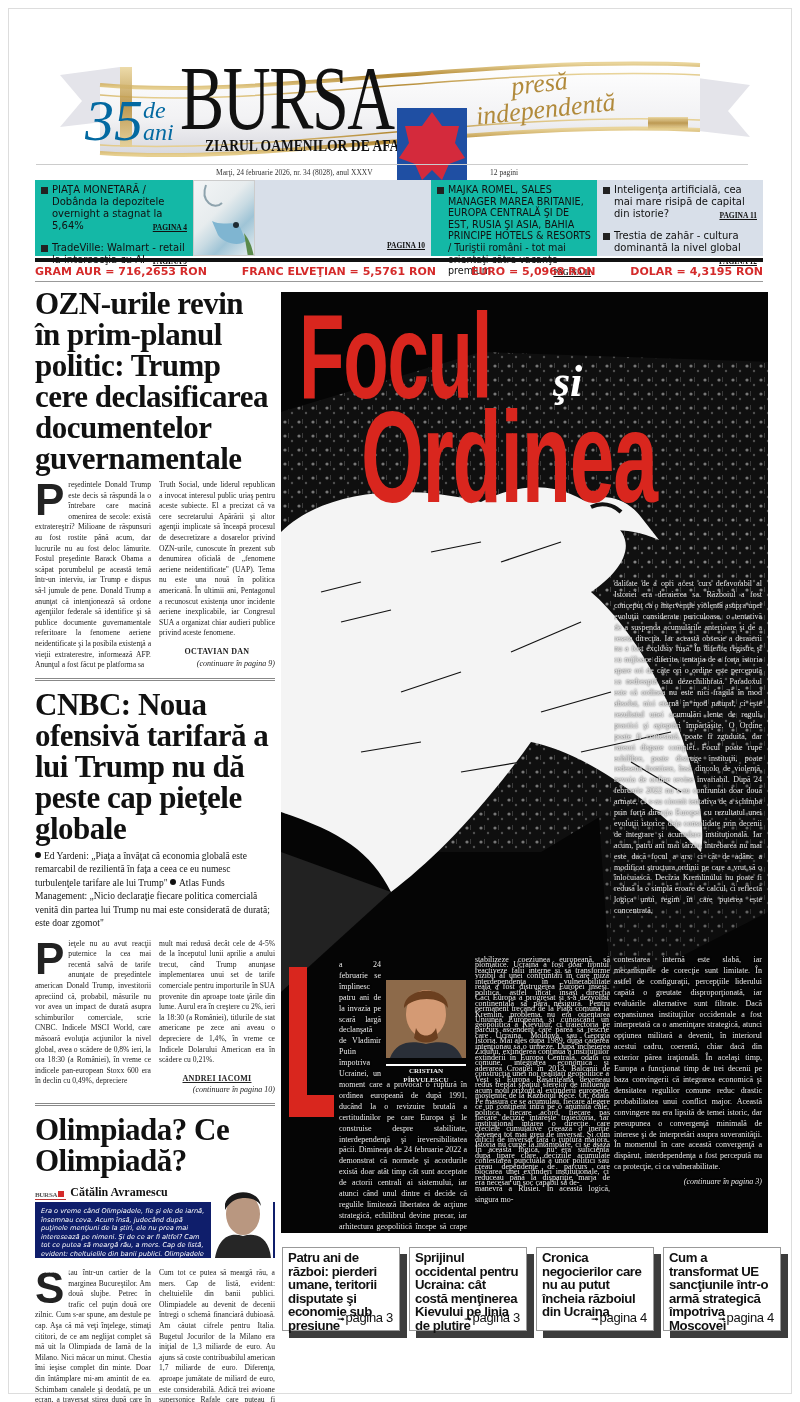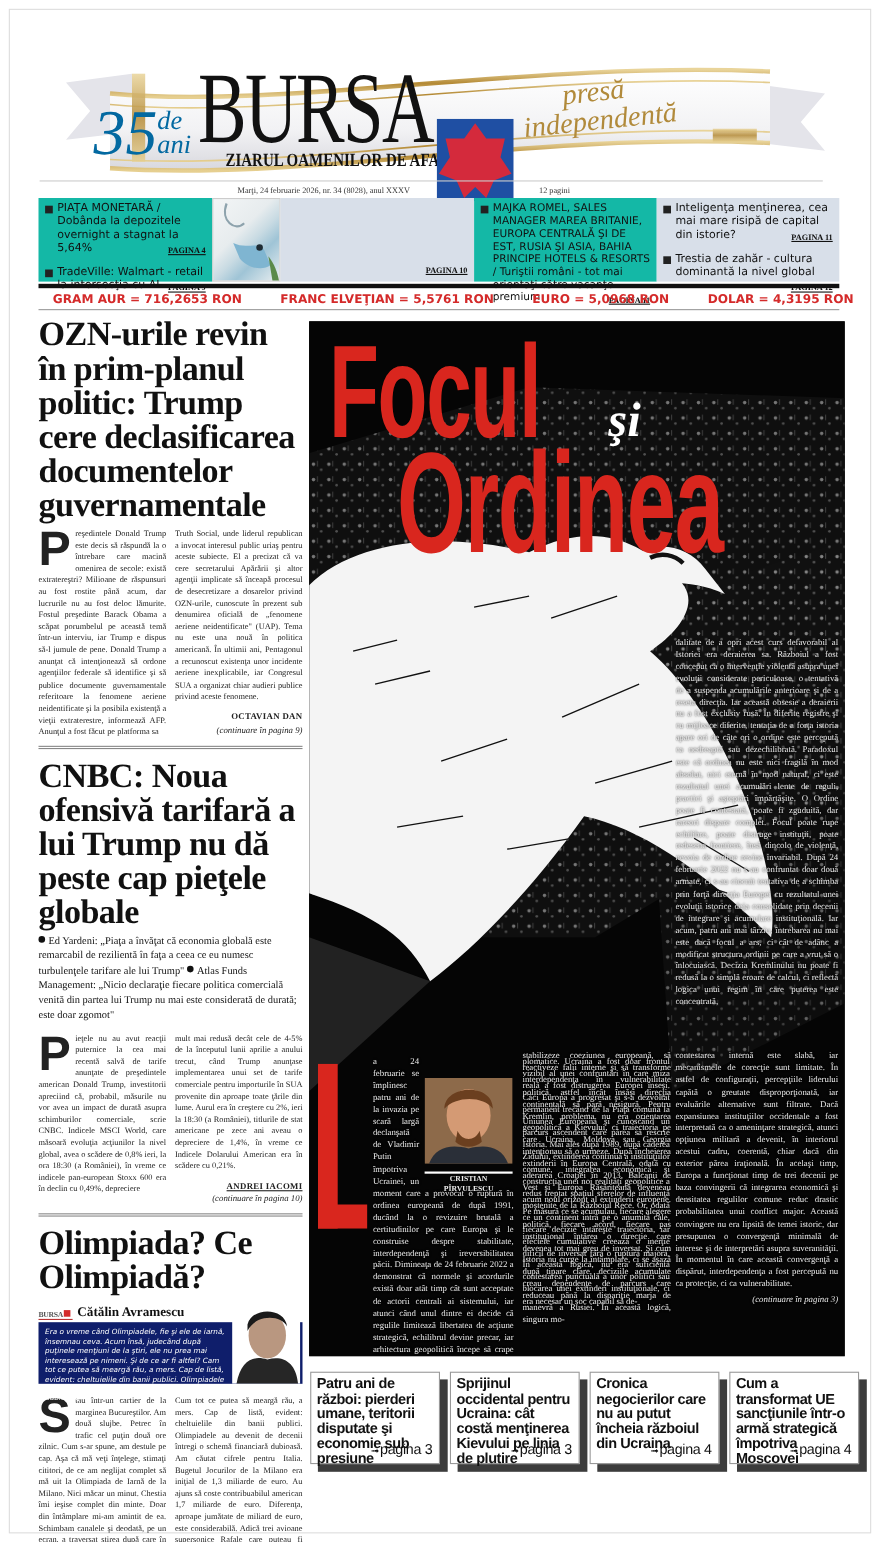--- a/index.html
+++ b/index.html
@@ -25,30 +25,30 @@
 
 .teasers{position:absolute;left:35px;top:180px;width:728px;height:76px;display:flex}
 .tz{font-family:"DejaVu Sans",sans-serif;font-size:10px;line-height:12px;padding:4px 6px;position:relative}
 .tz.beige{background:#14b8a6}
 .tz.blue{background:#d8dfe9}
 .tz .item{display:flex;margin-bottom:8px}
 .tz .bullet{width:7px;height:7px;background:#222;margin:3px 4px 0 0;flex:none}
 .tz .pg{font-family:"Liberation Serif",serif;font-weight:bold;font-size:7.5px;text-decoration:underline;float:right;margin-top:2px}
 .tz-img{width:62px;background:linear-gradient(135deg,#f3f5f6 0%,#e7ecee 40%,#c9dbe3 55%,#9fc4d6 70%,#e9eef0 100%);position:relative;overflow:hidden;border:1px solid #ccc}
 .thick-rule{position:absolute;left:35px;top:258px;width:728px;height:4px;background:#111}
-.rates{position:absolute;left:48px;top:263px;width:728px;height:17px;display:flex;justify-content:space-between;font-family:"DejaVu Sans",sans-serif;font-weight:bold;color:#d42a2a;font-size:11px;line-height:17px}
+.rates{position:absolute;left:35px;top:263px;width:728px;height:17px;display:flex;justify-content:space-between;font-family:"DejaVu Sans",sans-serif;font-weight:bold;color:#d42a2a;font-size:11px;line-height:17px}
 .rates-rule{position:absolute;left:35px;top:281px;width:728px;height:1px;background:#999}
 
 
 .left{position:absolute;left:35px;top:288px;width:240px}
 .headline{font-family:"Liberation Serif",serif;font-size:31px;line-height:31px;letter-spacing:-0.5px;color:#111}
 .cols{display:flex;gap:8px;font-size:7.6px;line-height:10.6px;text-align:justify;color:#222}
 .cols > div{flex:1}
 .dropcap{float:left;font-family:"Liberation Sans",sans-serif;font-weight:bold;font-size:44px;line-height:38px;margin:1px 4px 0 0}
-.byline{text-align:right;font-weight:bold;font-size:8px;margin-top:8px;letter-spacing:0.3px}
+.byline{text-align:center;font-weight:bold;font-size:8px;margin-top:8px;letter-spacing:0.3px}
 .contd{text-align:right;font-style:italic;font-size:8px;margin-top:1px}
 .sep{height:3px;border-top:1px solid #888;border-bottom:1px solid #888;margin:7px 0 8px 0}
 .sub{font-size:9.5px;line-height:13.5px;margin:6px 0 8px 0}
 .sub .dot{display:inline-block;width:6px;height:6px;border-radius:50%;background:#111;margin:0 3px 1px 0}
 .author-row{display:flex;align-items:flex-end;gap:4px;margin-top:6px;height:18px}
 .mini-logo{font-size:7px;color:#555;font-weight:bold;letter-spacing:-0.3px;border-bottom:1px solid #b33;padding-right:2px}
 .mini-logo .sq{display:inline-block;width:6px;height:6px;background:#d42a2a;margin-left:1px}
 .author-name{font-family:"Liberation Serif",serif;font-weight:bold;font-size:12px}
 .quote-box{position:relative;background:#0f1e6b;color:#fff;font-family:"DejaVu Sans",sans-serif;font-style:italic;font-size:6.6px;line-height:8.5px;padding:5px 70px 5px 6px;height:56px;margin-top:2px}
 .quote-photo{position:absolute;right:2px;bottom:0;width:62px;height:72px}
@@ -144,21 +144,21 @@
   </div>
   <div class="tz beige" style="width:166px;font-size:9.6px;line-height:11.6px">
     <div class="item">
         <span class="bullet"></span>
         <div><span>MAJKA ROMEL, SALES MANAGER MAREA BRITANIE, EUROPA CENTRALĂ ŞI DE EST, RUSIA ŞI ASIA, BAHIA PRINCIPE HOTELS &amp; RESORTS / Turiştii români - tot mai orientaţi către vacanţe premium</span> <span class="pg">PAGINA 11</span></div>
       </div>
   </div>
   <div class="tz blue" style="width:166px">
     <div class="item">
         <span class="bullet"></span>
-        <div><span>Inteligenţa menţinerea, cea mai mare risipă de capital din istorie?</span> <span class="pg">PAGINA 11</span></div>
+        <div><span>Inteligenţa artificială, cea mai mare risipă de capital din istorie?</span> <span class="pg">PAGINA 11</span></div>
       </div>
     <div class="item">
         <span class="bullet"></span>
         <div><span>Trestia de zahăr - cultura dominantă la nivel global</span> <span class="pg">PAGINA 12</span></div>
       </div>
   </div>
 </div>
 <div class="thick-rule"></div>
 <div class="rates">
   <span>GRAM AUR = 716,2653 RON</span>

